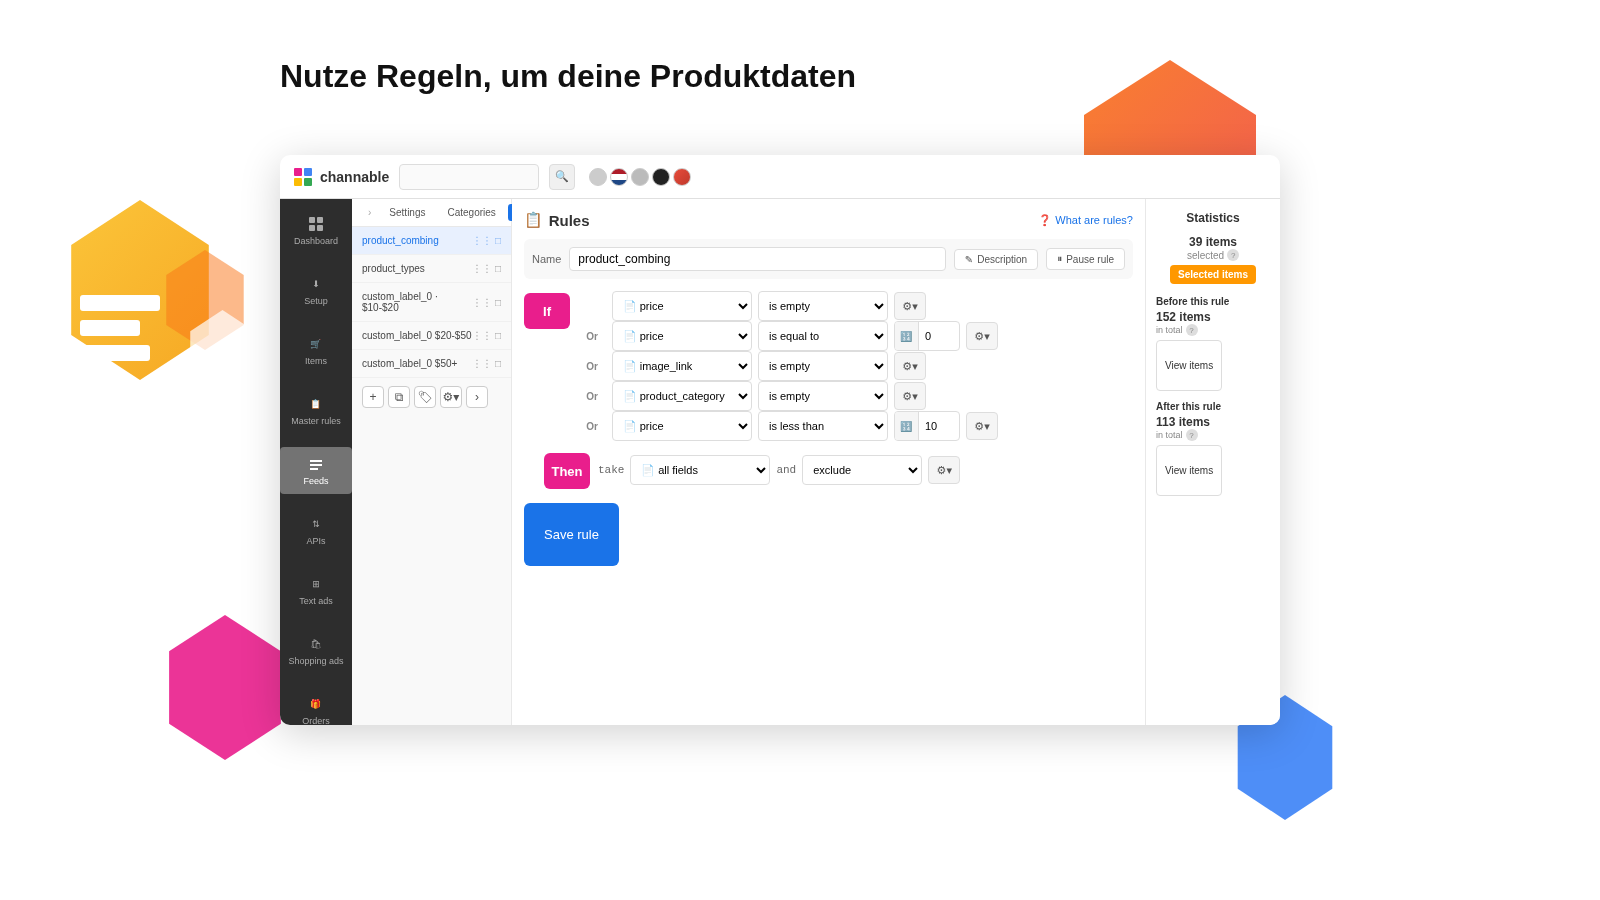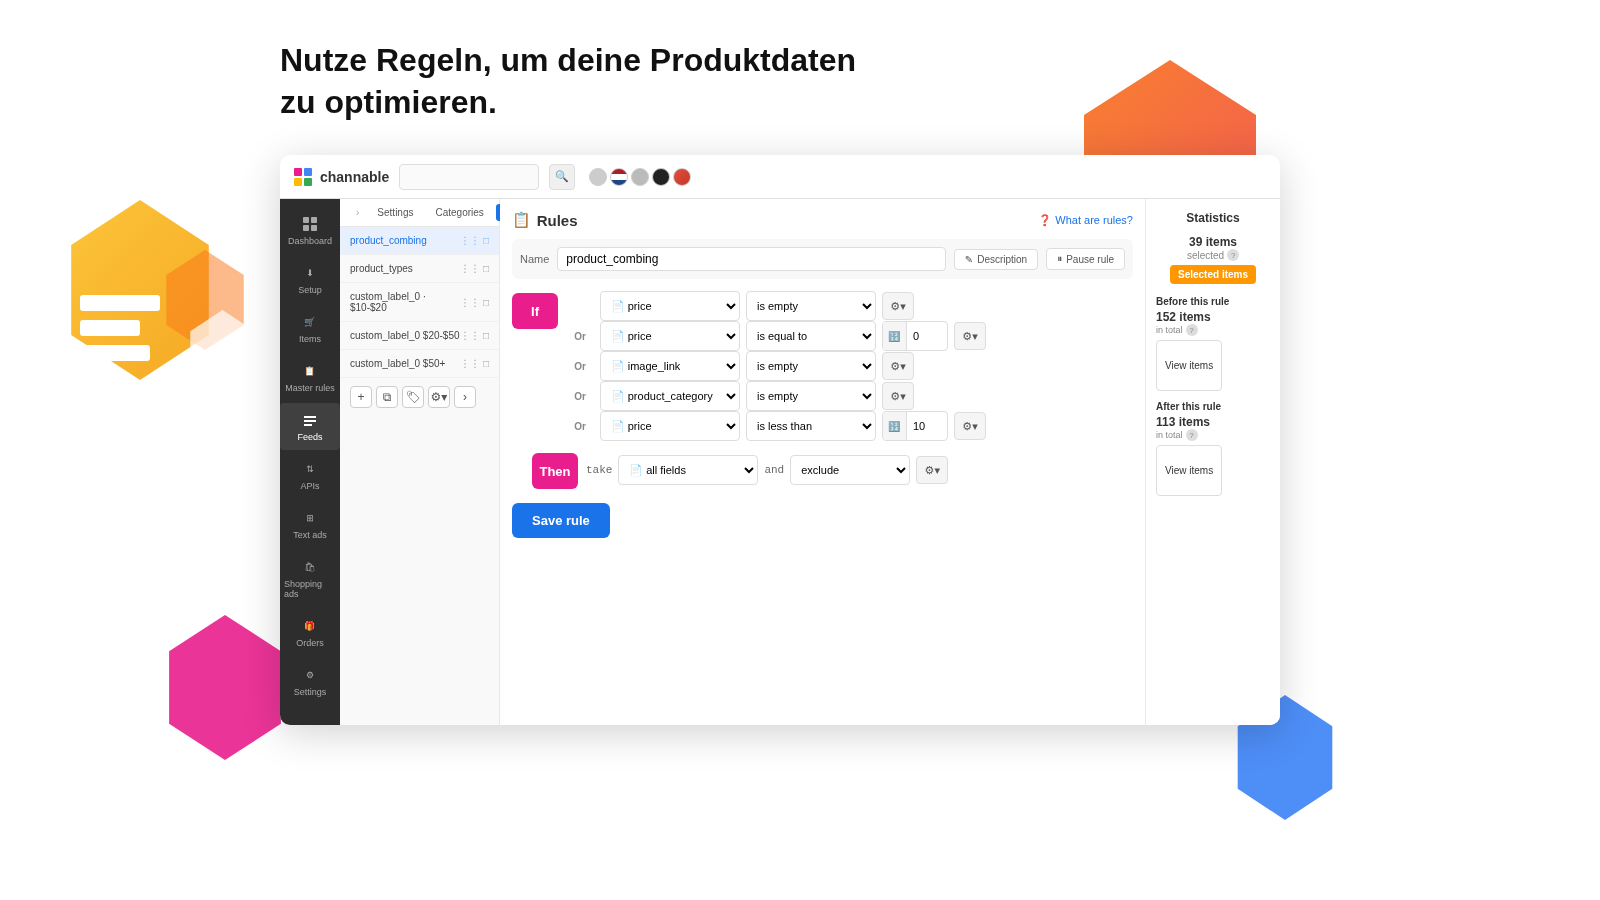--- a/index.html
+++ b/index.html
@@ -8,21 +8,21 @@
       background: #ffffff;
       width: 1600px;
       height: 900px;
       overflow: hidden;
       position: relative;
     }
 
     
     .main-heading {
       position: absolute;
-      top: 40px;
+      top: 56px;
       left: 280px;
       font-size: 32px;
       font-weight: 800;
       color: #111;
       line-height: 1.3;
     }
 
     
     .app-window {
       position: absolute;
@@ -115,44 +115,44 @@
 
     
     .content-area {
       display: flex;
       flex: 1;
       overflow: hidden;
     }
 
     
     .sidebar {
-      width: 60px;
+      width: 72px;
       background: #2d2d2d;
       display: flex;
       flex-direction: column;
       align-items: center;
       padding-top: 8px;
-      gap: 2px;
+      gap: 13px;
       flex-shrink: 0;
     }
     .sidebar-item {
       width: 100%;
       display: flex;
       flex-direction: column;
       align-items: center;
       padding: 8px 4px;
       cursor: pointer;
       color: #aaa;
       font-size: 9px;
       gap: 3px;
       border-radius: 4px;
     }
     .sidebar-item:hover, .sidebar-item.active {
       color: #fff;
-      background: #404040;
+      background: #737373;
     }
     .sidebar-item .icon-shape {
       width: 18px;
       height: 18px;
       display: flex;
       align-items: center;
       justify-content: center;
     }
 
     
@@ -387,23 +387,23 @@
       gap: 6px;
     }
     .then-text { font-size: 11px; color: #666; font-family: Liberation Mono, monospace; }
 
     
     .save-btn {
       background: #1a73e8;
       color: #fff;
       border: none;
       border-radius: 6px;
-      padding: 10px 20px;
+      padding: 24px 20px;
       font-size: 13px;
-      font-weight: 700;
+      font-weight: 400;
       cursor: pointer;
     }
 
     
     .stats-panel {
       width: 135px;
       background: #fff;
       border-left: 1px solid #e8e8e8;
       padding: 12px 10px;
       display: flex;
@@ -526,21 +526,20 @@
 <div class="hex-shape" style="width:110px;height:125px;background:#3b82f6;bottom:80px;right:260px;opacity:0.9;"></div>
 <div class="hex-shape" style="width:90px;height:100px;background:#f97316;top:250px;left:160px;opacity:0.5;"></div>
 <div class="hex-shape" style="width:75px;height:85px;background:#fff;top:310px;left:185px;opacity:0.7;"></div>
 
 <div style="position:absolute;top:295px;left:80px;width:80px;height:16px;background:#fff;border-radius:3px;pointer-events:none;"></div>
 <div style="position:absolute;top:320px;left:80px;width:60px;height:16px;background:#fff;border-radius:3px;pointer-events:none;"></div>
 <div style="position:absolute;top:345px;left:80px;width:70px;height:16px;background:#fff;border-radius:3px;pointer-events:none;"></div>
 
 <div class="main-heading">
   <div>Nutze Regeln, um deine Produktdaten</div>
-  <div>zu optimieren.</div>
 </div>
 
 <div class="app-window">
 
   <div class="topbar">
     <div class="topbar-logo">
       <svg class="logo-icon" viewBox="0 0 22 22">
         <rect x="2" y="2" width="8" height="8" rx="1" fill="#e91e8c"></rect>
         <rect x="12" y="2" width="8" height="8" rx="1" fill="#4285f4"></rect>
         <rect x="2" y="12" width="8" height="8" rx="1" fill="#fbbc04"></rect>

